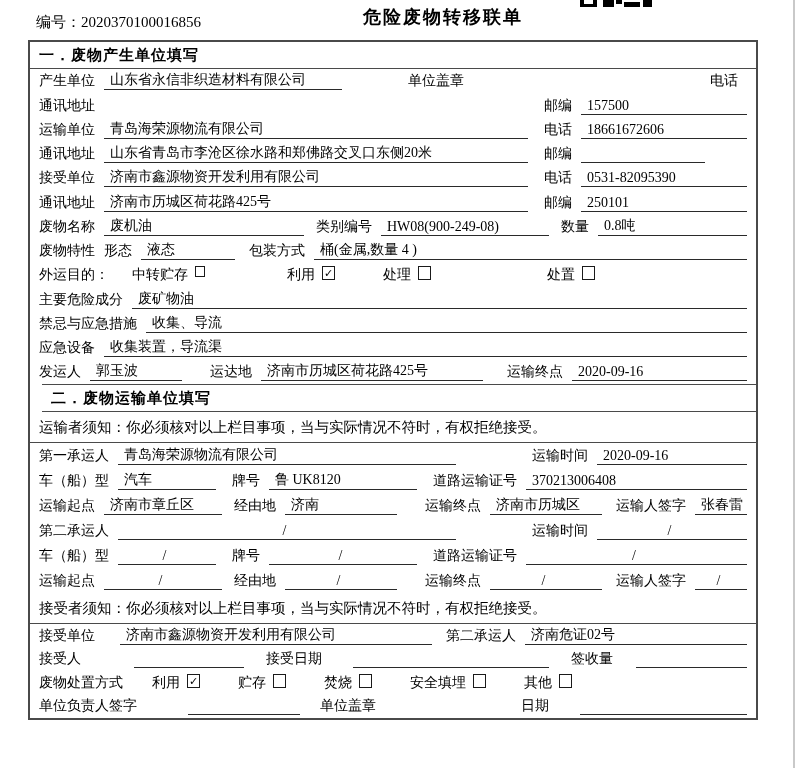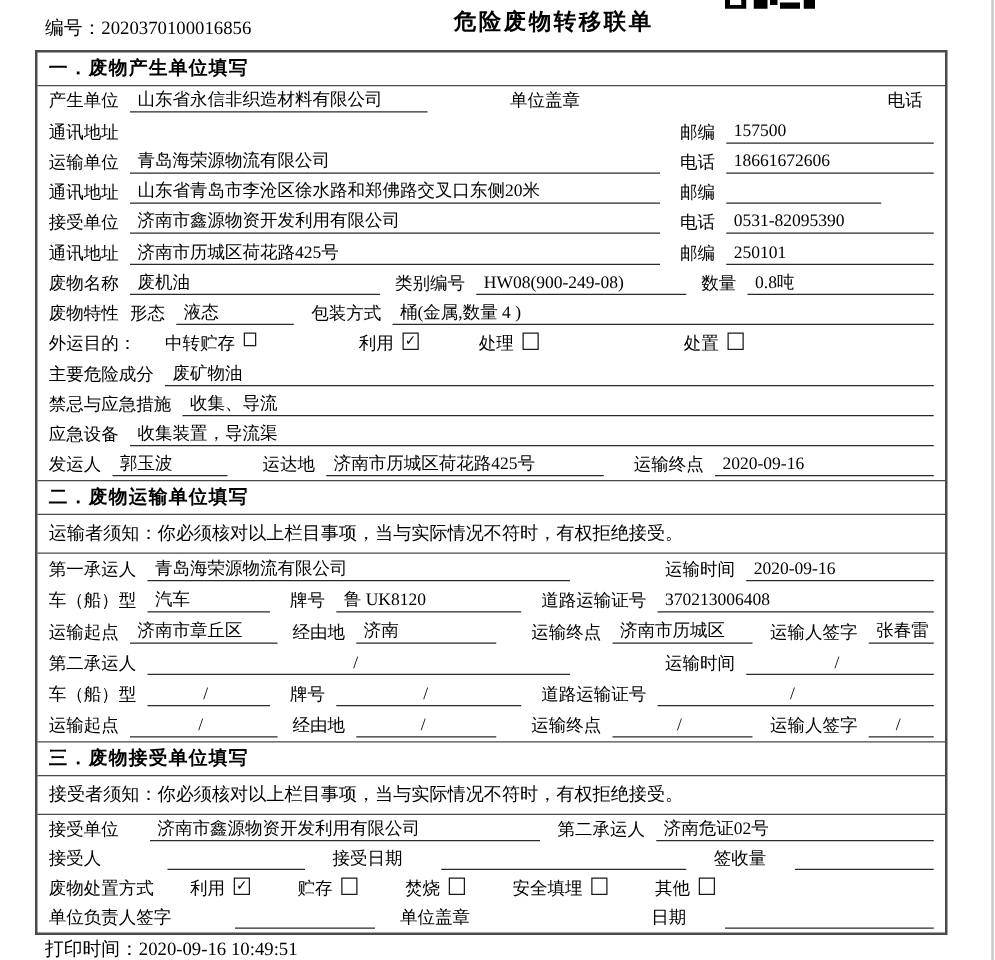--- a/index.html
+++ b/index.html
@@ -13,21 +13,21 @@
   .qr i{position:absolute;background:#000;display:block;}
   .qr i.w{background:#fff;}
   
   .printline{position:absolute;left:36px;top:750px;font-size:15px;white-space:nowrap;}
   
   .edge{position:absolute;right:1px;top:0;bottom:0;width:2px;background:#c9c9c9;}
   
   .form{position:absolute;left:28px;top:40px;width:726px;border:2px solid #4a4a4a;background:#fff;}
   .sech{height:26px;line-height:26px;padding-left:9px;font-weight:bold;font-size:15px;
         border-bottom:1px solid #4a4a4a;letter-spacing:1px;}
-  .sech.bt{border-top:1px solid #4a4a4a;}
+  .sech.bt{border-top:1px solid #4a4a4a;margin-left:12px;}
   .notice{height:30px;line-height:30px;padding-left:9px;font-size:14.5px;
           border-bottom:1px solid #4a4a4a;white-space:nowrap;}
   .row{display:flex;align-items:flex-end;height:24.25px;padding:0 9px 3px 9px;
        font-size:14px;box-sizing:border-box;}
   .s2 .row{height:25px;}
   .s3 .row{height:23.5px;}
   .lb{white-space:nowrap;padding-right:9px;flex:0 0 auto;}
   .uv{border-bottom:1px solid #2a2a2a;padding:0 5px 0 6px;white-space:nowrap;
       overflow:hidden;flex:0 0 auto;box-sizing:border-box;}
   .f{flex:1 1 auto;}
@@ -221,21 +221,20 @@
         <span class="uv ctr" style="width:118px">/</span>
         <span class="lb" style="margin-left:12px">经由地</span>
         <span class="uv ctr" style="width:112px">/</span>
         <span class="lb" style="margin-left:28px">运输终点</span>
         <span class="uv ctr" style="width:112px">/</span>
         <span class="lb" style="margin-left:14px">运输人签字</span>
         <span class="uv ctr f">/</span>
       </div>
     </div>
 
-    <div class="sech bt">三．废物接受单位填写</div>
     <div class="notice">接受者须知：你必须核对以上栏目事项，当与实际情况不符时，有权拒绝接受。</div>
     <div class="s3">
 
       <div class="row">
         <span class="lb">接受单位</span>
         <span class="uv" style="width:312px;margin-left:16px">济南市鑫源物资开发利用有限公司</span>
         <span class="lb" style="margin-left:14px">第二承运人</span>
         <span class="uv f">济南危证02号</span>
       </div>
 
@@ -275,16 +274,15 @@
       <div class="row">
         <span class="lb">单位负责人签字</span>
         <span class="uv" style="width:112px;margin-left:42px"></span>
         <span class="lb" style="margin-left:20px">单位盖章</span>
         <span class="lb" style="margin-left:136px">日期</span>
         <span class="uv f" style="margin-left:22px"></span>
       </div>
     </div>
   </div>
 
-  <div class="printline"><span>打印时间：</span><span>2020-09-16 10:49:51</span></div>
 
   <div class="edge"></div>
 </div>
 
 </body></html>

